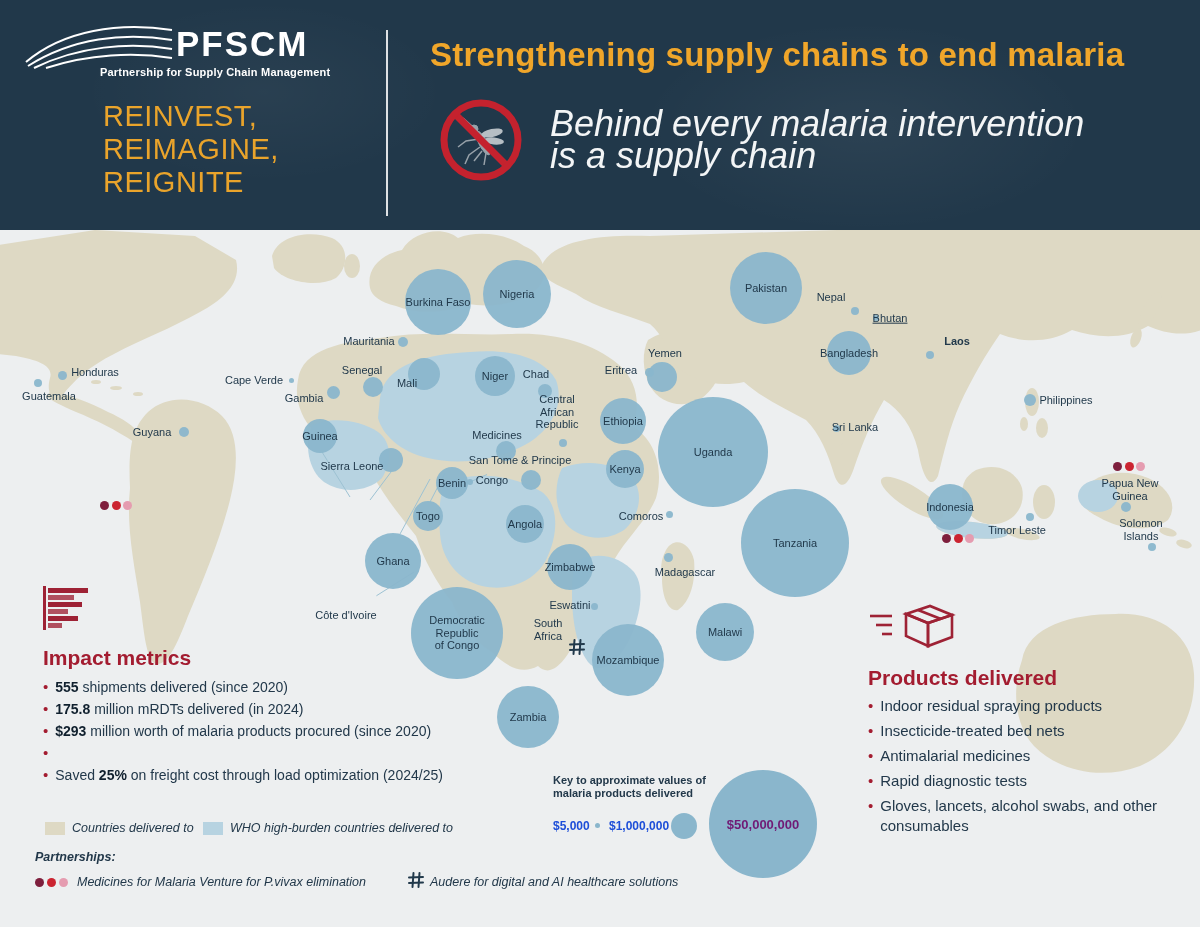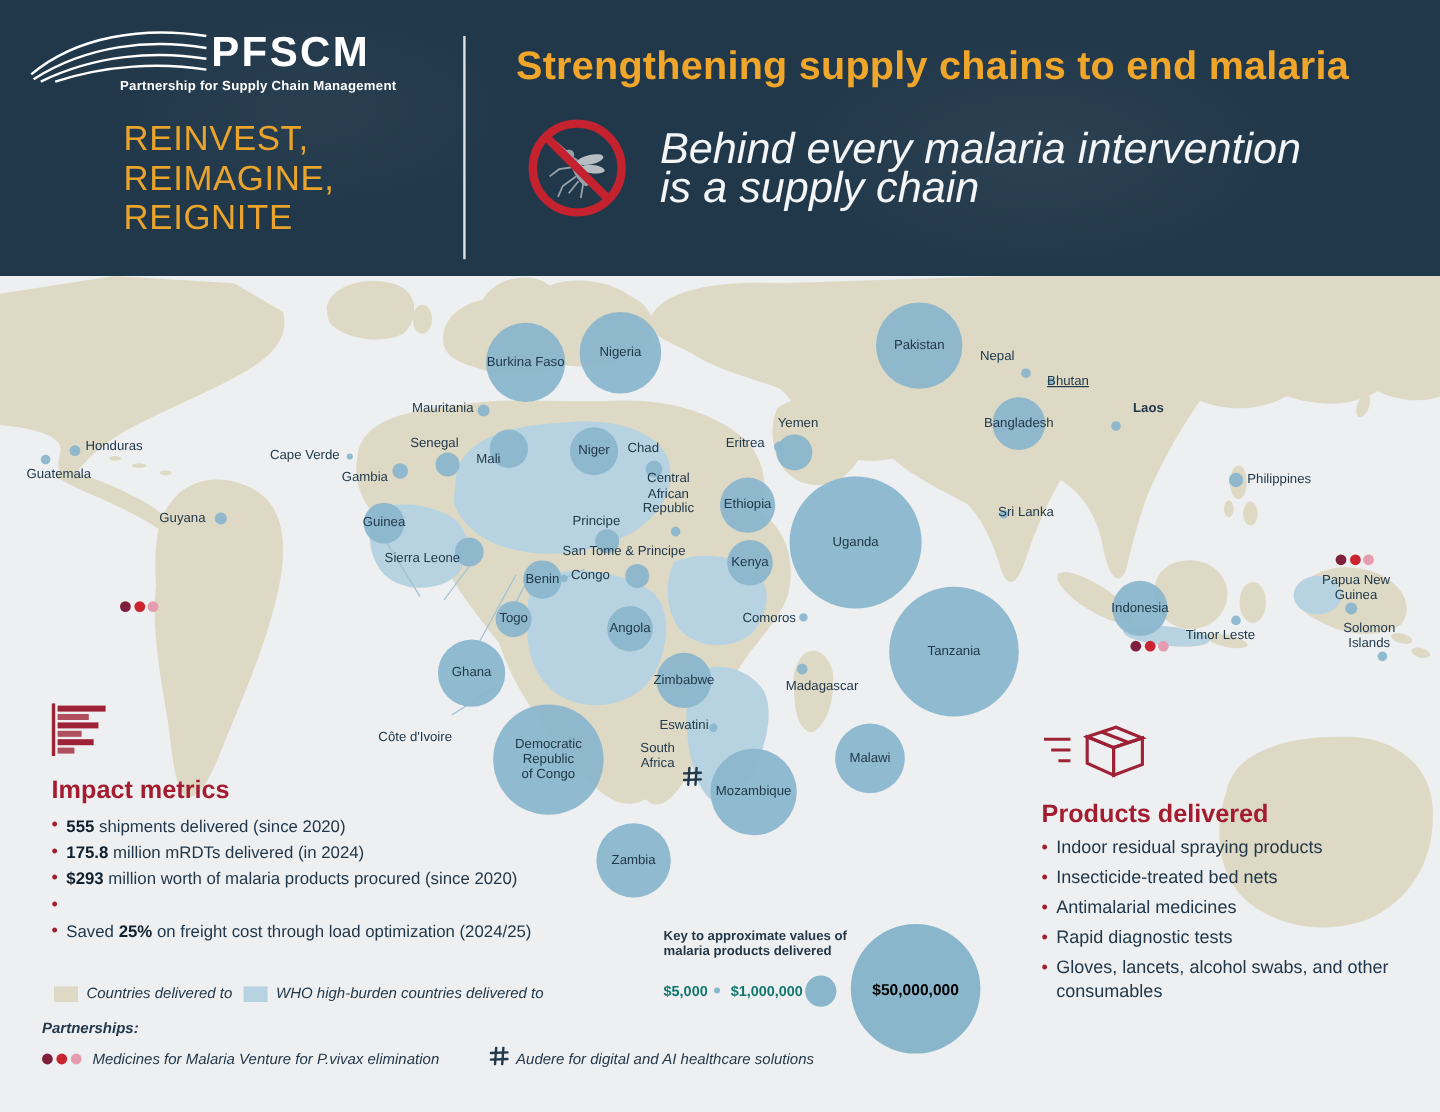--- a/index.html
+++ b/index.html
@@ -53,28 +53,28 @@
   .pdot{width:9px;height:9px;border-radius:50%;margin-right:3px;}
   .pdot.d1{background:#7e1f3d;}
   .pdot.d2{background:#cb2431;}
   .pdot.d3{background:#e59cb0;}
   .p-label{font-size:12.5px;font-style:italic;margin-left:6px;}
   .p-hash{margin-left:42px;}
 
   .key{position:absolute;left:553px;top:768px;width:280px;height:130px;z-index:9;}
   .key-title{position:absolute;left:0;top:6px;width:160px;font-size:11px;font-weight:bold;
              color:#22384a;white-space:pre-line;line-height:13px;}
-  .key-val{position:absolute;font-size:12px;font-weight:bold;color:#0f766e;top:51px;}
+  .key-val{position:absolute;font-size:12px;font-weight:bold;color:#1d4ed8;top:51px;}
   .kv1{left:0;}
   .kv2{left:56px;}
   .key-dot{position:absolute;left:42px;top:55px;width:5px;height:5px;border-radius:50%;background:#8ab6cc;}
   .key-med{position:absolute;left:118px;top:45px;width:26px;height:26px;border-radius:50%;background:#8ab6cc;}
   .key-big{position:absolute;left:156px;top:2px;width:108px;height:108px;border-radius:50%;background:#8ab6cc;
            display:flex;align-items:center;justify-content:center;}
-  .key-big span{font-size:13px;font-weight:bold;color:#000000;}
+  .key-big span{font-size:13px;font-weight:bold;color:#701a75;}
 </style>
 </head>
 <body>
 
 <div class="page">
 
   <div class="header">
     <svg class="swoosh" width="150" height="54" viewBox="0 0 150 54">
       <g stroke="#ffffff" stroke-width="2" fill="none">
         <path d="M2,46 C40,14 95,6 148,14"></path>
@@ -192,21 +192,21 @@
       <div class="bubble" style="left: 379px; top: 448px; width: 24px; height: 24px;"></div>
       <div class="map-label" style="left: 352px; top: 466px;">Sierra Leone</div>
       <div class="map-label" style="left: 346px; top: 615px;">Côte d'Ivoire</div>
       <div class="bubble" style="left: 365px; top: 533px; width: 56px; height: 56px;"></div>
       <div class="map-label in-bubble" style="left: 393px; top: 561px;">Ghana</div>
       <div class="bubble" style="left: 413px; top: 501px; width: 30px; height: 30px;"></div>
       <div class="map-label in-bubble" style="left: 428px; top: 516px;">Togo</div>
       <div class="bubble" style="left: 436px; top: 467px; width: 32px; height: 32px;"></div>
       <div class="map-label in-bubble" style="left: 452px; top: 483px;">Benin</div>
       <div class="bubble" style="left: 496px; top: 441px; width: 20px; height: 20px;"></div>
-      <div class="map-label" style="left: 497px; top: 435px;">Principe</div>
+      <div class="map-label" style="left: 497px; top: 435px;">Medicines</div>
       <div class="bubble" style="left: 467px; top: 479px; width: 6px; height: 6px;"></div>
       <div class="map-label" style="left: 520px; top: 460px;">San Tome &amp; Principe</div>
       <div class="bubble" style="left: 521px; top: 470px; width: 20px; height: 20px;"></div>
       <div class="map-label" style="left: 492px; top: 480px;">Congo</div>
       <div class="bubble" style="left: 559px; top: 439px; width: 8px; height: 8px;"></div>
       <div class="map-label" style="left: 557px; top: 412px;">Central
 African
 Republic</div>
       <div class="bubble" style="left: 506px; top: 505px; width: 38px; height: 38px;"></div>
       <div class="map-label in-bubble" style="left: 525px; top: 524px;">Angola</div>

